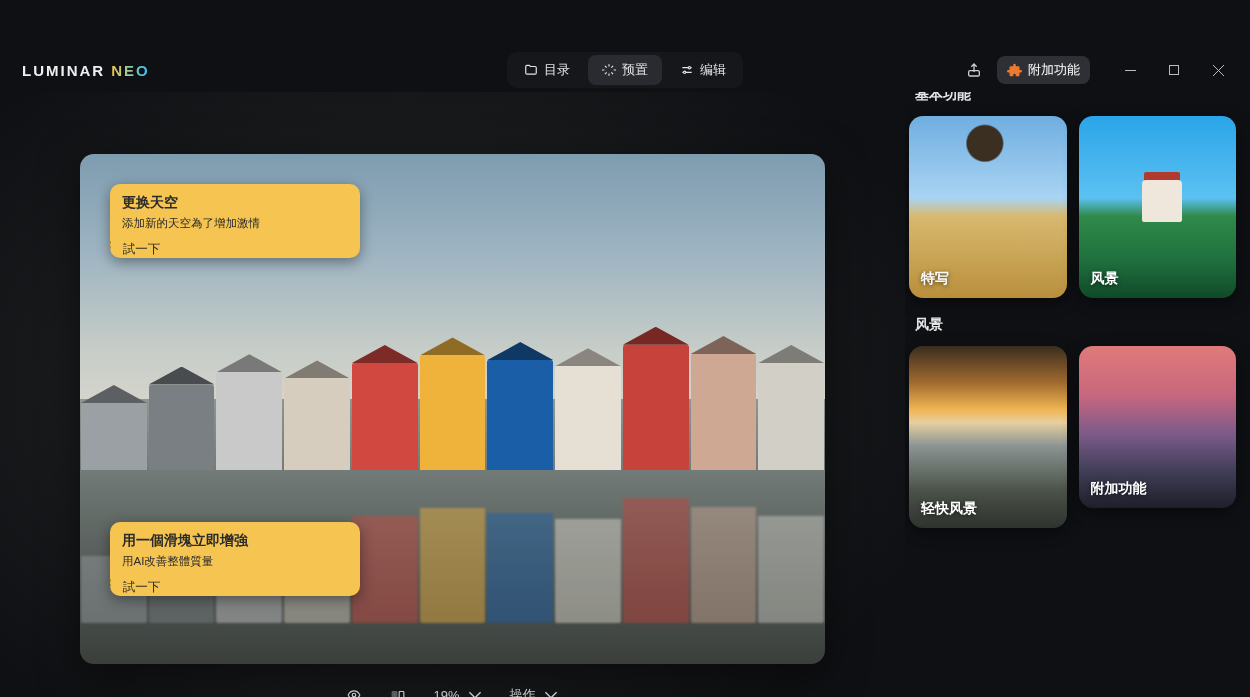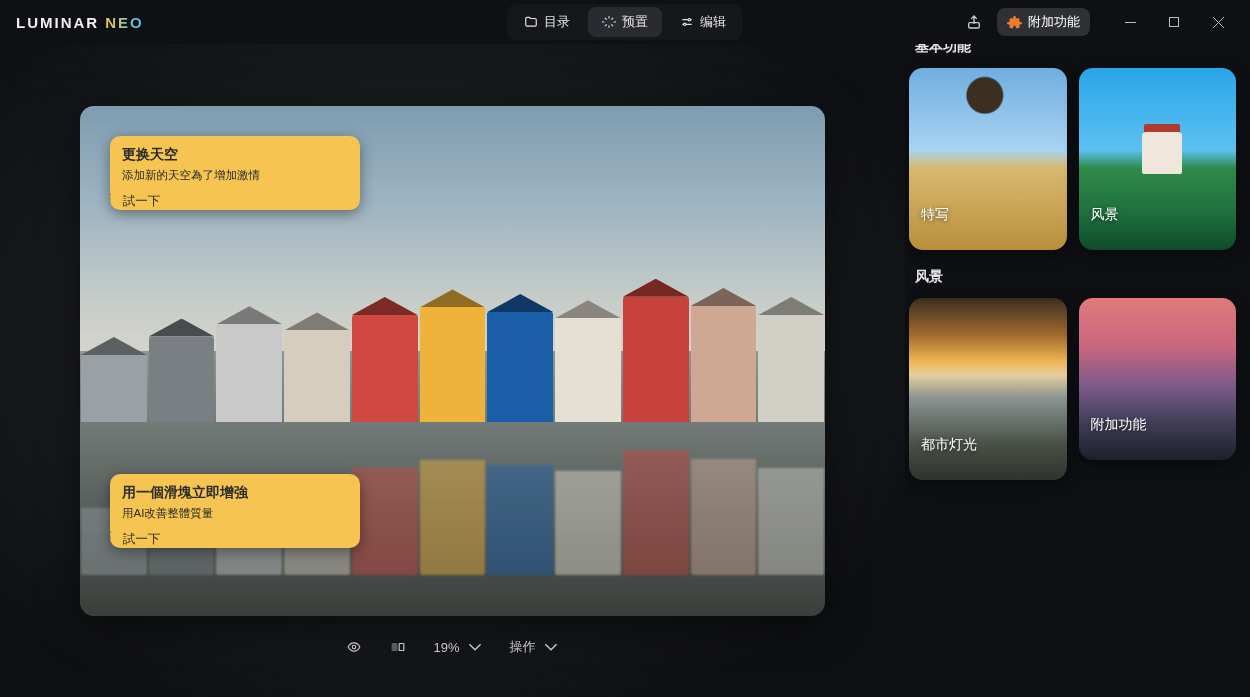--- a/index.html
+++ b/index.html
@@ -18,22 +18,23 @@
   html,body {
     margin:0; padding:0; width:1250px; height:697px;
     font-family: "Segoe UI", "Microsoft YaHei", Arial, sans-serif;
     background: var(--bg-dark); color: var(--text);
     overflow:hidden;
   }
 
   
   .titlebar {
     display:flex; align-items:center; justify-content:space-between;
-    height:44px; padding:0 10px 0 16px;
+    height:44px; padding:0 10px 0 22px;
     background: var(--bg-dark);
+    margin-top: 48px;
   }
   .logo { display:flex; align-items:center; gap:6px; font-weight:600; letter-spacing:2px; }
   .logo .luminar { color:#efefef; font-size:15px;}
   .logo .neo {
     font-size:15px;
     background: linear-gradient(90deg,#f7c948 0%, #2ec5ff 100%);
     -webkit-background-clip: text; background-clip:text; color:transparent;
   }
 
   .tabs {
@@ -157,22 +158,22 @@
   .preset-grid {
     display:grid; grid-template-columns:1fr 1fr; gap:12px;
   }
   .preset-card {
     position:relative; height:182px; border-radius:14px; overflow:hidden;
     cursor:pointer;
     box-shadow:0 4px 16px rgba(0,0,0,0.45);
   }
   .preset-card.short { height:162px; margin-bottom:4px;}
   .preset-label {
-    position:absolute; left:12px; bottom:26px;
-    font-size:14px; font-weight:400; color:#fff;
+    position:absolute; left:12px; bottom:10px;
+    font-size:14px; font-weight:700; color:#fff;
     text-shadow:0 1px 4px rgba(0,0,0,0.6);
   }
   .preset-section-gap { height:18px; }
 
   
   .thumb-portrait { background:
       radial-gradient(circle at 48% 15%, #3b2f22 0 10%, transparent 11%),
       linear-gradient(#6faee0 0%, #a9d4f3 45%, #d8b96f 55%, #b98f3c 100%);
   }
   .thumb-landscape { background:
@@ -350,21 +351,21 @@
       </div>
       <div class="preset-card thumb-landscape">
         <div class="preset-label">风景</div>
       </div>
     </div>
 
     <div class="preset-section-gap"></div>
     <div class="preset-section-title">风景</div>
     <div class="preset-grid">
       <div class="preset-card thumb-easy-landscape">
-        <div class="preset-label">都市灯光</div>
+        <div class="preset-label">轻快风景</div>
       </div>
       <div class="preset-card short thumb-city-lights">
         <div class="preset-label">附加功能</div>
       </div>
     </div>
   </div>
 
 </div>
 
 </body></html>

